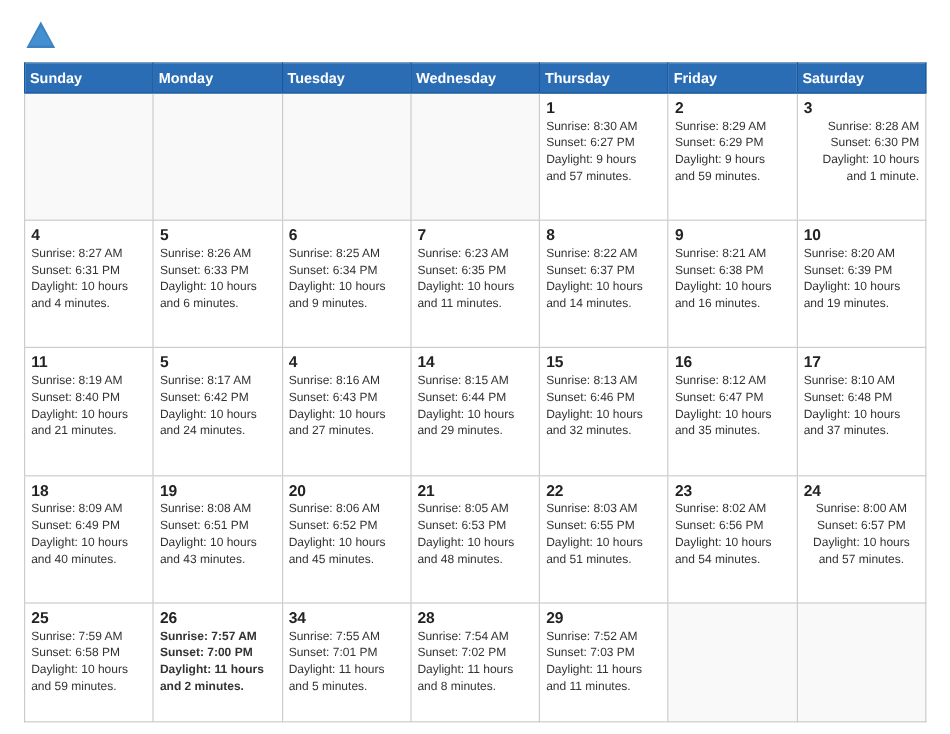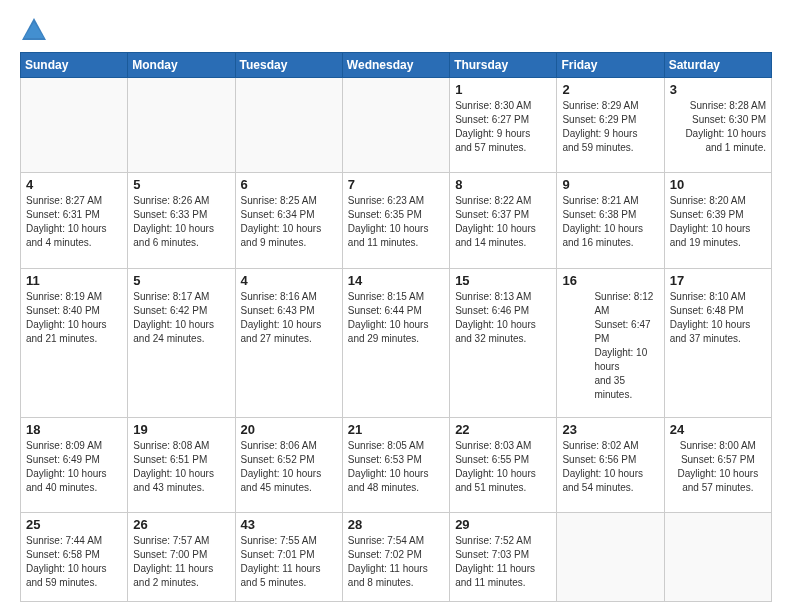--- a/index.html
+++ b/index.html
@@ -236,21 +236,21 @@
           </td>
           <td>
             <div class="day-number">15</div>
             <div class="day-info" style="white-space: pre-line;">Sunrise: 8:13 AM
 Sunset: 6:46 PM
 Daylight: 10 hours
 and 32 minutes.</div>
           </td>
           <td>
             <div class="day-number">16</div>
-            <div class="day-info" style="white-space: pre-line; margin-left: 32px;">Sunrise: 8:12 AM
+            <div class="day-info" style="white-space: pre-line;">Sunrise: 8:12 AM
 Sunset: 6:47 PM
 Daylight: 10 hours
 and 35 minutes.</div>
           </td>
           <td>
             <div class="day-number">17</div>
             <div class="day-info" style="white-space: pre-line;">Sunrise: 8:10 AM
 Sunset: 6:48 PM
 Daylight: 10 hours
 and 37 minutes.</div>
@@ -303,34 +303,34 @@
             <div class="day-number">24</div>
             <div class="day-info" style="white-space: pre-line; text-align: center;">Sunrise: 8:00 AM
 Sunset: 6:57 PM
 Daylight: 10 hours
 and 57 minutes.</div>
           </td>
         </tr>
         <tr>
           <td>
             <div class="day-number">25</div>
-            <div class="day-info" style="white-space: pre-line;">Sunrise: 7:44 AM
+            <div class="day-info" style="white-space: pre-line;">Sunrise: 7:59 AM
 Sunset: 6:58 PM
 Daylight: 10 hours
 and 59 minutes.</div>
           </td>
           <td>
             <div class="day-number">26</div>
-            <div class="day-info" style="white-space: pre-line;">Sunrise: 7:57 AM
+            <div class="day-info" style="white-space: pre-line; font-weight: bold;">Sunrise: 7:57 AM
 Sunset: 7:00 PM
 Daylight: 11 hours
 and 2 minutes.</div>
           </td>
           <td>
-            <div class="day-number">43</div>
+            <div class="day-number">34</div>
             <div class="day-info" style="white-space: pre-line;">Sunrise: 7:55 AM
 Sunset: 7:01 PM
 Daylight: 11 hours
 and 5 minutes.</div>
           </td>
           <td>
             <div class="day-number">28</div>
             <div class="day-info" style="white-space: pre-line;">Sunrise: 7:54 AM
 Sunset: 7:02 PM
 Daylight: 11 hours

